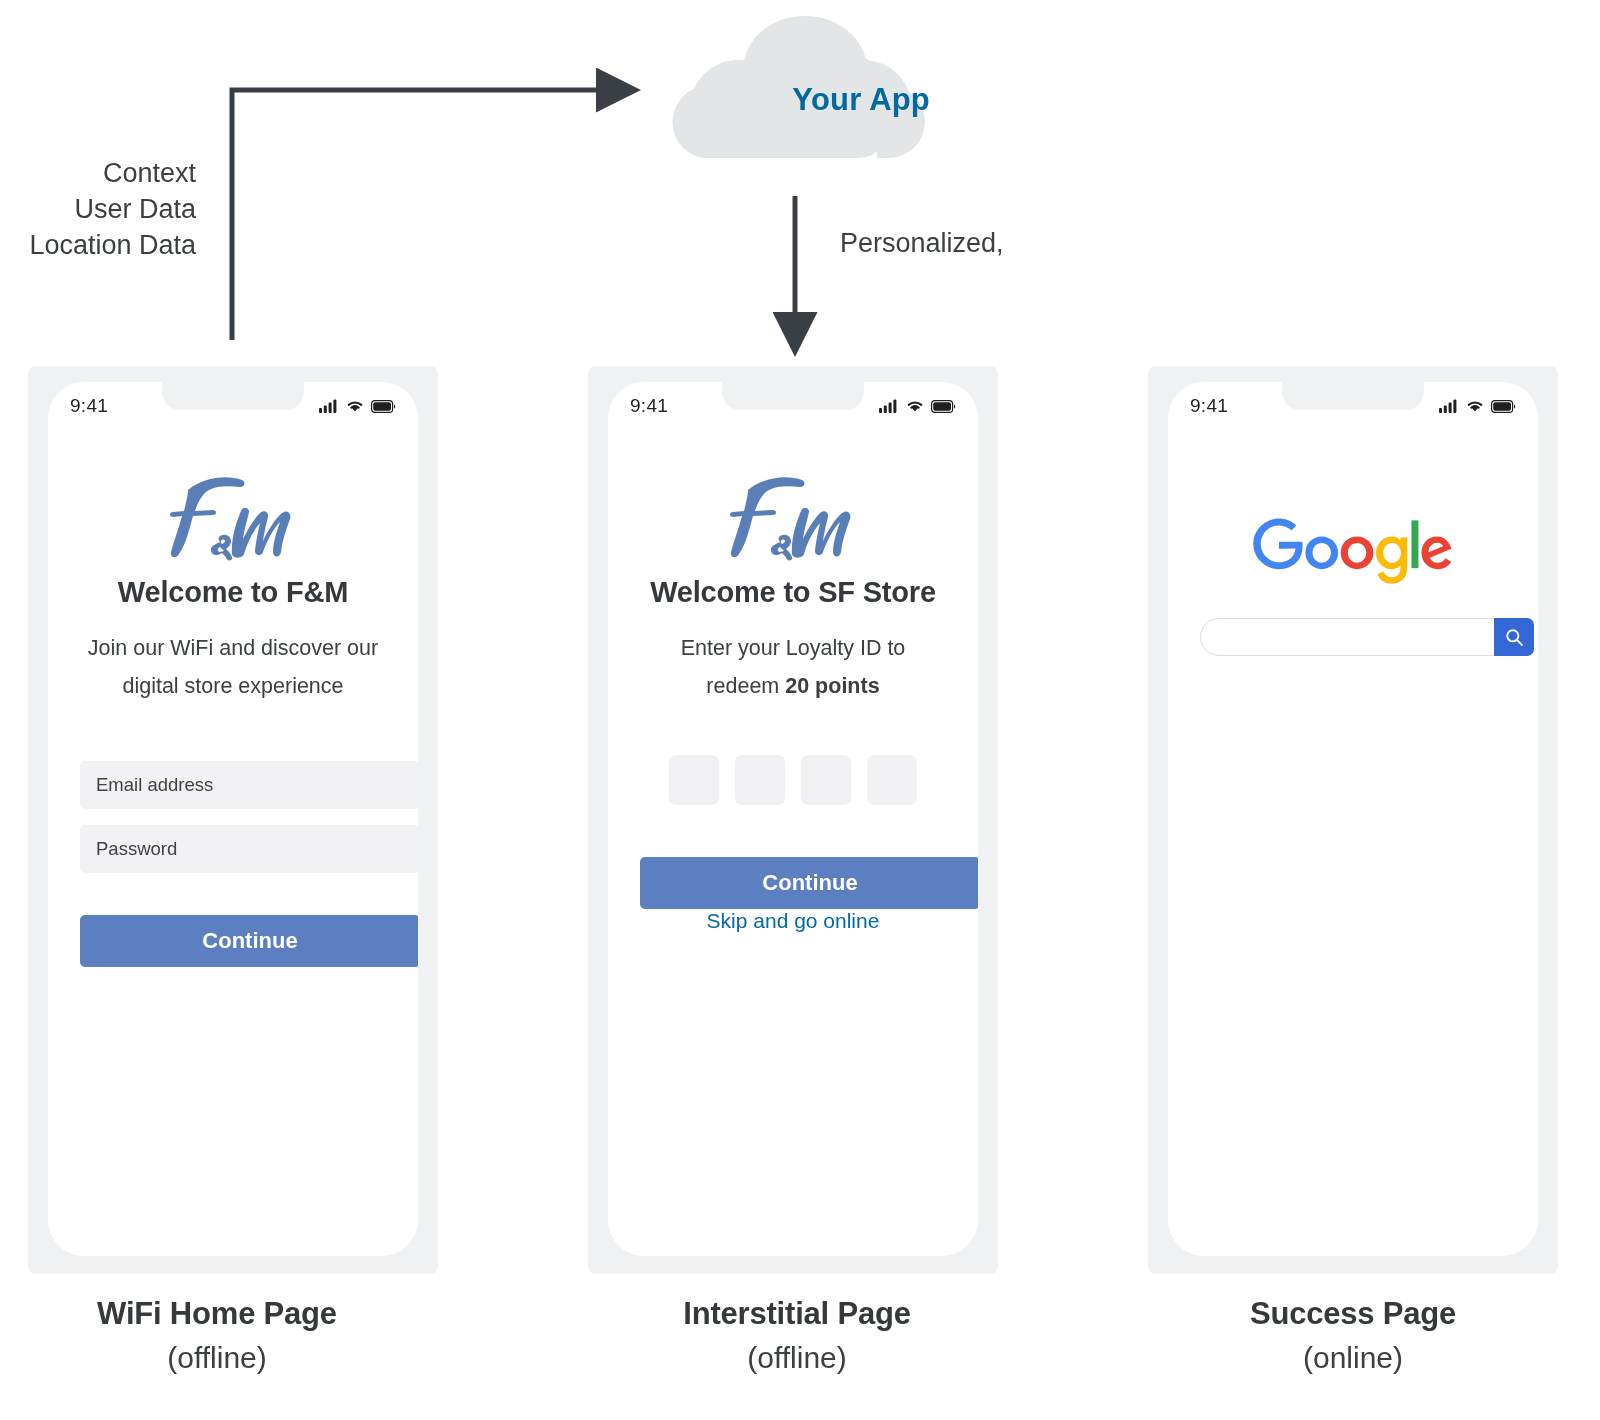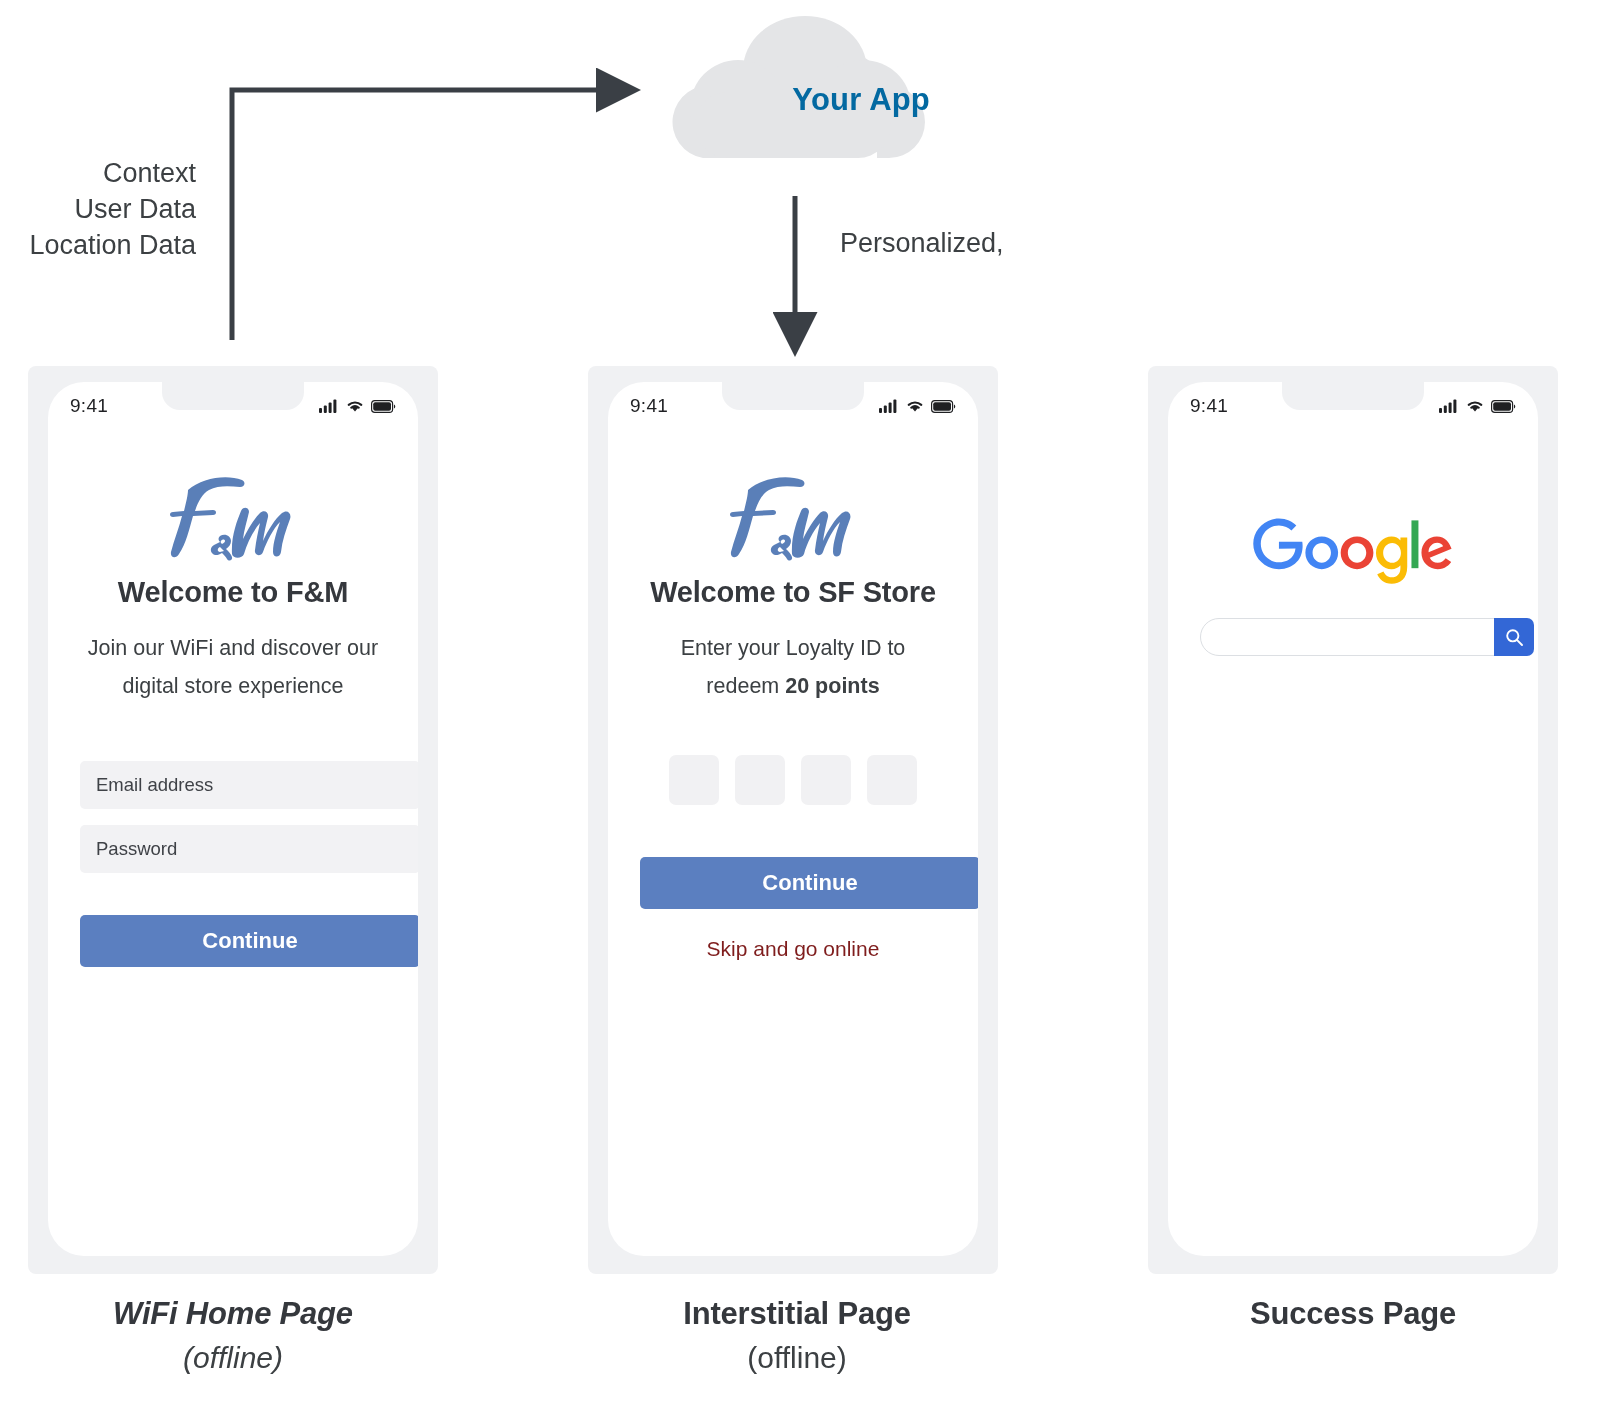--- a/index.html
+++ b/index.html
@@ -202,24 +202,23 @@
     gap: 16px;
   }
   .otp-box {
     width: 50px;
     height: 50px;
     background: #f1f1f3;
     border-radius: 7px;
   }
 
   .skip-link {
-    margin-top: 28px;
     text-align: center;
     font-size: 21px;
-    color: #7f1d1d;
+    color: #0369a1;
     cursor: pointer;
   }
 
   
   .google-logo {
     margin: 88px auto 0;
     display: block;
     width: 200px;
     height: 68px;
   }
@@ -261,21 +260,21 @@
     padding: 0;
   }
 
   
   .caption {
     position: absolute;
     top: 1296px;
     width: 410px;
     text-align: center;
   }
-  #caption-wifi   { left: 28px; font-style: italic; }
+  #caption-wifi   { left: 12px; }
   #caption-inter  { left: 592px; }
   #caption-google { left: 1148px; }
   .caption-title {
     font-size: 31px;
     font-weight: bold;
     color: #35383d;
     letter-spacing: -0.2px;
   }
   .caption-sub {
     margin-top: 9px;
@@ -481,13 +480,14 @@
 <div class="caption" id="caption-wifi">
   <div class="caption-title">WiFi Home Page</div>
   <div class="caption-sub">(offline)</div>
 </div>
 <div class="caption" id="caption-inter">
   <div class="caption-title">Interstitial Page</div>
   <div class="caption-sub">(offline)</div>
 </div>
 <div class="caption" id="caption-google">
   <div class="caption-title">Success Page</div>
+  <div class="caption-sub">(online)</div>
 </div>
 
 </body></html>

